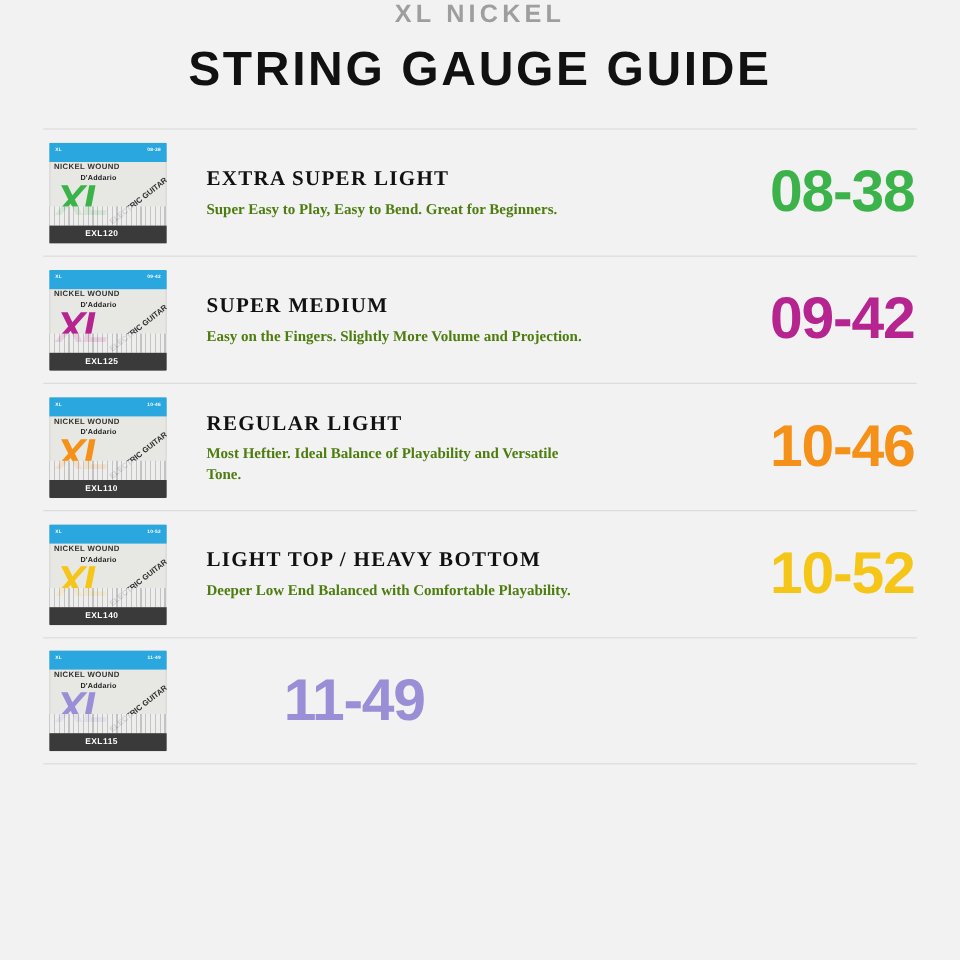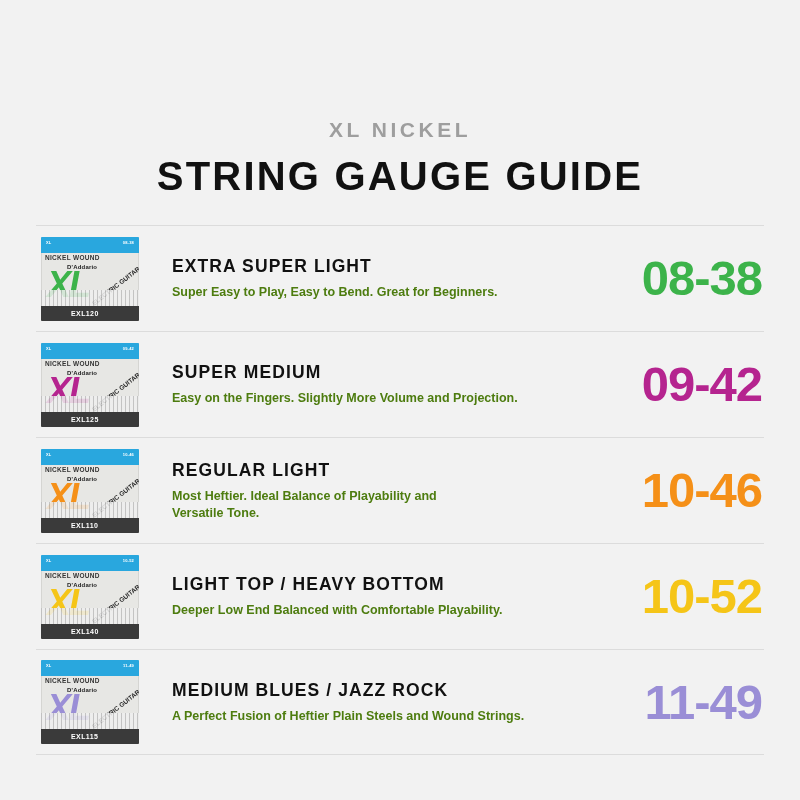--- a/index.html
+++ b/index.html
@@ -13,21 +13,20 @@
   }
   #page {
     position: relative;
     width: 800px;
     height: 800px;
     background: #f2f2f2;
     overflow: hidden;
   }
   
   .header {
-    padding-top: 118px;
     text-align: center;
   }
   .eyebrow {
     font-size: 21px;
     letter-spacing: 3.5px;
     font-weight: 700;
     color: #9e9e9e;
     margin-bottom: 12px;
   }
   .title {
@@ -142,20 +141,21 @@
     left: 0; right: 0;
     height: 16px;
     background: repeating-linear-gradient(90deg,#bdbdbd 0 1px,#efefef 1px 4px);
     opacity: .85;
   }
   
   .txt {
     flex: 1;
     padding-left: 28px;
     padding-right: 10px;
+    font-family: Liberation Serif, serif;
   }
   .name {
     font-size: 17.5px;
     font-weight: 700;
     letter-spacing: 1.1px;
     color: #111;
     margin-bottom: 7px;
   }
   .desc {
     font-size: 12.5px;
@@ -289,21 +289,17 @@
           </div>
           <div class="pack-brandline">NICKEL WOUND</div>
           <div class="pack-dad">D'Addario</div>
           <div class="pack-xl" style="color:#9a8ed6">XL</div>
           <div class="pack-diag">ELECTRIC GUITAR</div>
           <div class="pack-strings"></div>
           <div class="pack-bottombar"></div>
           <div class="pack-code">EXL115</div>
         </div>
       </div>
-      <div class="txt">
-        <div class="name">MEDIUM BLUES / JAZZ ROCK</div>
-        <div class="desc" style="max-width:400px">A Perfect Fusion of Heftier Plain Steels and Wound Strings.</div>
-      </div>
       <div class="gauge" style="color:#9a8ed6">11-49</div>
     </div>
 
   </div>
 </div>
 
 </body></html>

